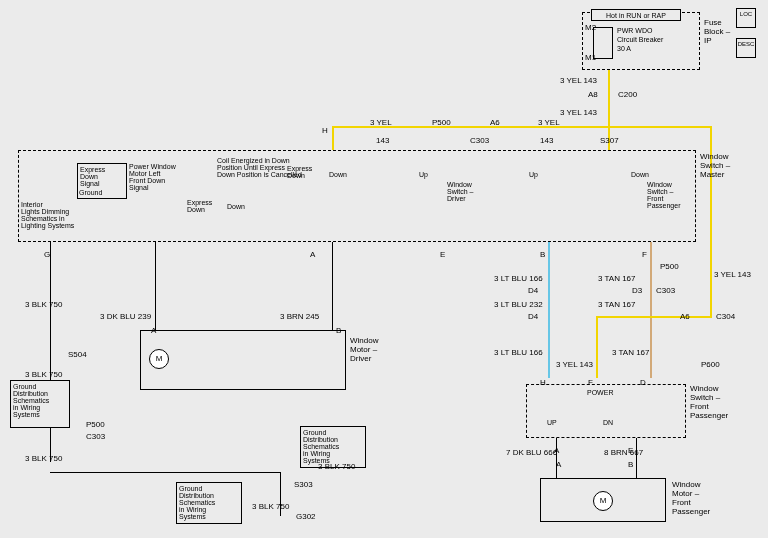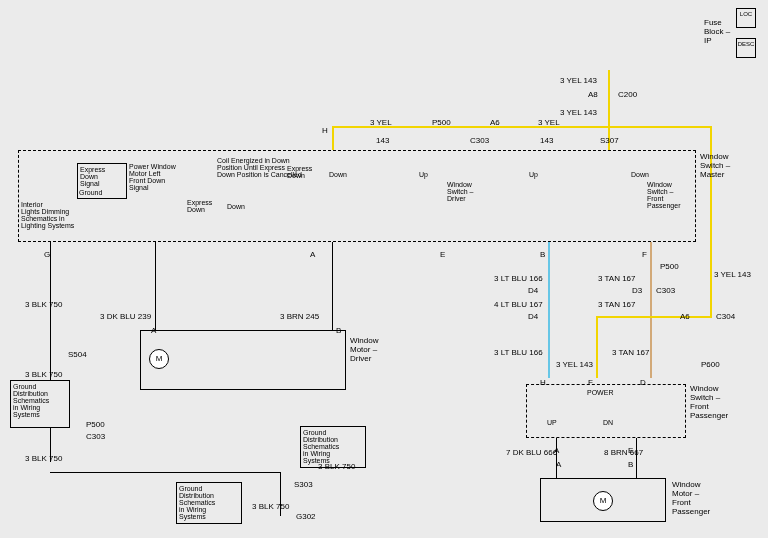--- a/index.html
+++ b/index.html
@@ -15,20 +15,29 @@
   .legend{position:absolute;border:1px solid #000;width:20px;height:20px;font-size:6px;text-align:center;line-height:10px;box-sizing:border-box}
 </style>
 </head>
 <body>
 
 <div class="canvas">
 
   <div class="legend" style="top:8px;right:12px">LOC</div>
   <div class="legend" style="top:38px;right:12px">DESC</div>
 
+  <div class="dash" style="top:12px;left:582px;width:118px;height:58px">
+    <div class="box" style="top:-4px;left:8px;width:90px;height:12px;font-size:7px;text-align:center">Hot in RUN or RAP</div>
+    <div style="position:absolute;top:14px;left:10px;border:1px solid #000;width:18px;height:30px"></div>
+    <div class="lbl" style="top:10px;left:2px">M2</div>
+    <div class="lbl" style="top:40px;left:2px">M1</div>
+    <div class="lbl" style="top:14px;left:34px;font-size:7px">PWR WDO</div>
+    <div class="lbl" style="top:23px;left:34px;font-size:7px">Circuit Breaker</div>
+    <div class="lbl" style="top:32px;left:34px;font-size:7px">30 A</div>
+  </div>
   <div class="lbl" style="top:18px;left:704px;white-space:pre">Fuse
 Block –
 IP</div>
 
   <div class="wire y" style="top:70px;left:608px;width:2px;height:22px"></div>
   <div class="lbl" style="top:76px;left:560px">3 YEL 143</div>
   <div class="lbl" style="top:90px;left:588px">A8</div>
   <div class="lbl" style="top:90px;left:618px">C200</div>
   <div class="wire y" style="top:92px;left:608px;width:2px;height:34px"></div>
   <div class="lbl" style="top:108px;left:560px">3 YEL 143</div>
@@ -106,21 +115,21 @@
   <div class="wire y" style="top:316px;left:596px;width:116px;height:2px"></div>
   <div class="wire y" style="top:316px;left:596px;width:2px;height:62px"></div>
   <div class="lbl" style="top:270px;left:714px">3 YEL 143</div>
 
   <div class="lbl" style="top:300px;left:25px">3 BLK 750</div>
   <div class="lbl" style="top:312px;left:100px">3 DK BLU 239</div>
   <div class="lbl" style="top:312px;left:280px">3 BRN 245</div>
 
   <div class="lbl" style="top:274px;left:494px">3 LT BLU 166</div>
   <div class="lbl" style="top:286px;left:528px">D4</div>
-  <div class="lbl" style="top:300px;left:494px">4 LT BLU 167</div>
+  <div class="lbl" style="top:300px;left:494px">3 LT BLU 232</div>
   <div class="lbl" style="top:312px;left:528px">D4</div>
   <div class="lbl" style="top:348px;left:494px">3 LT BLU 166</div>
 
   <div class="lbl" style="top:274px;left:598px">3 TAN 167</div>
   <div class="lbl" style="top:286px;left:632px">D3</div>
   <div class="lbl" style="top:286px;left:656px">C303</div>
   <div class="lbl" style="top:300px;left:598px">3 TAN 167</div>
   <div class="lbl" style="top:312px;left:680px">A6</div>
   <div class="lbl" style="top:312px;left:716px">C304</div>
   <div class="lbl" style="top:348px;left:612px">3 TAN 167</div>

